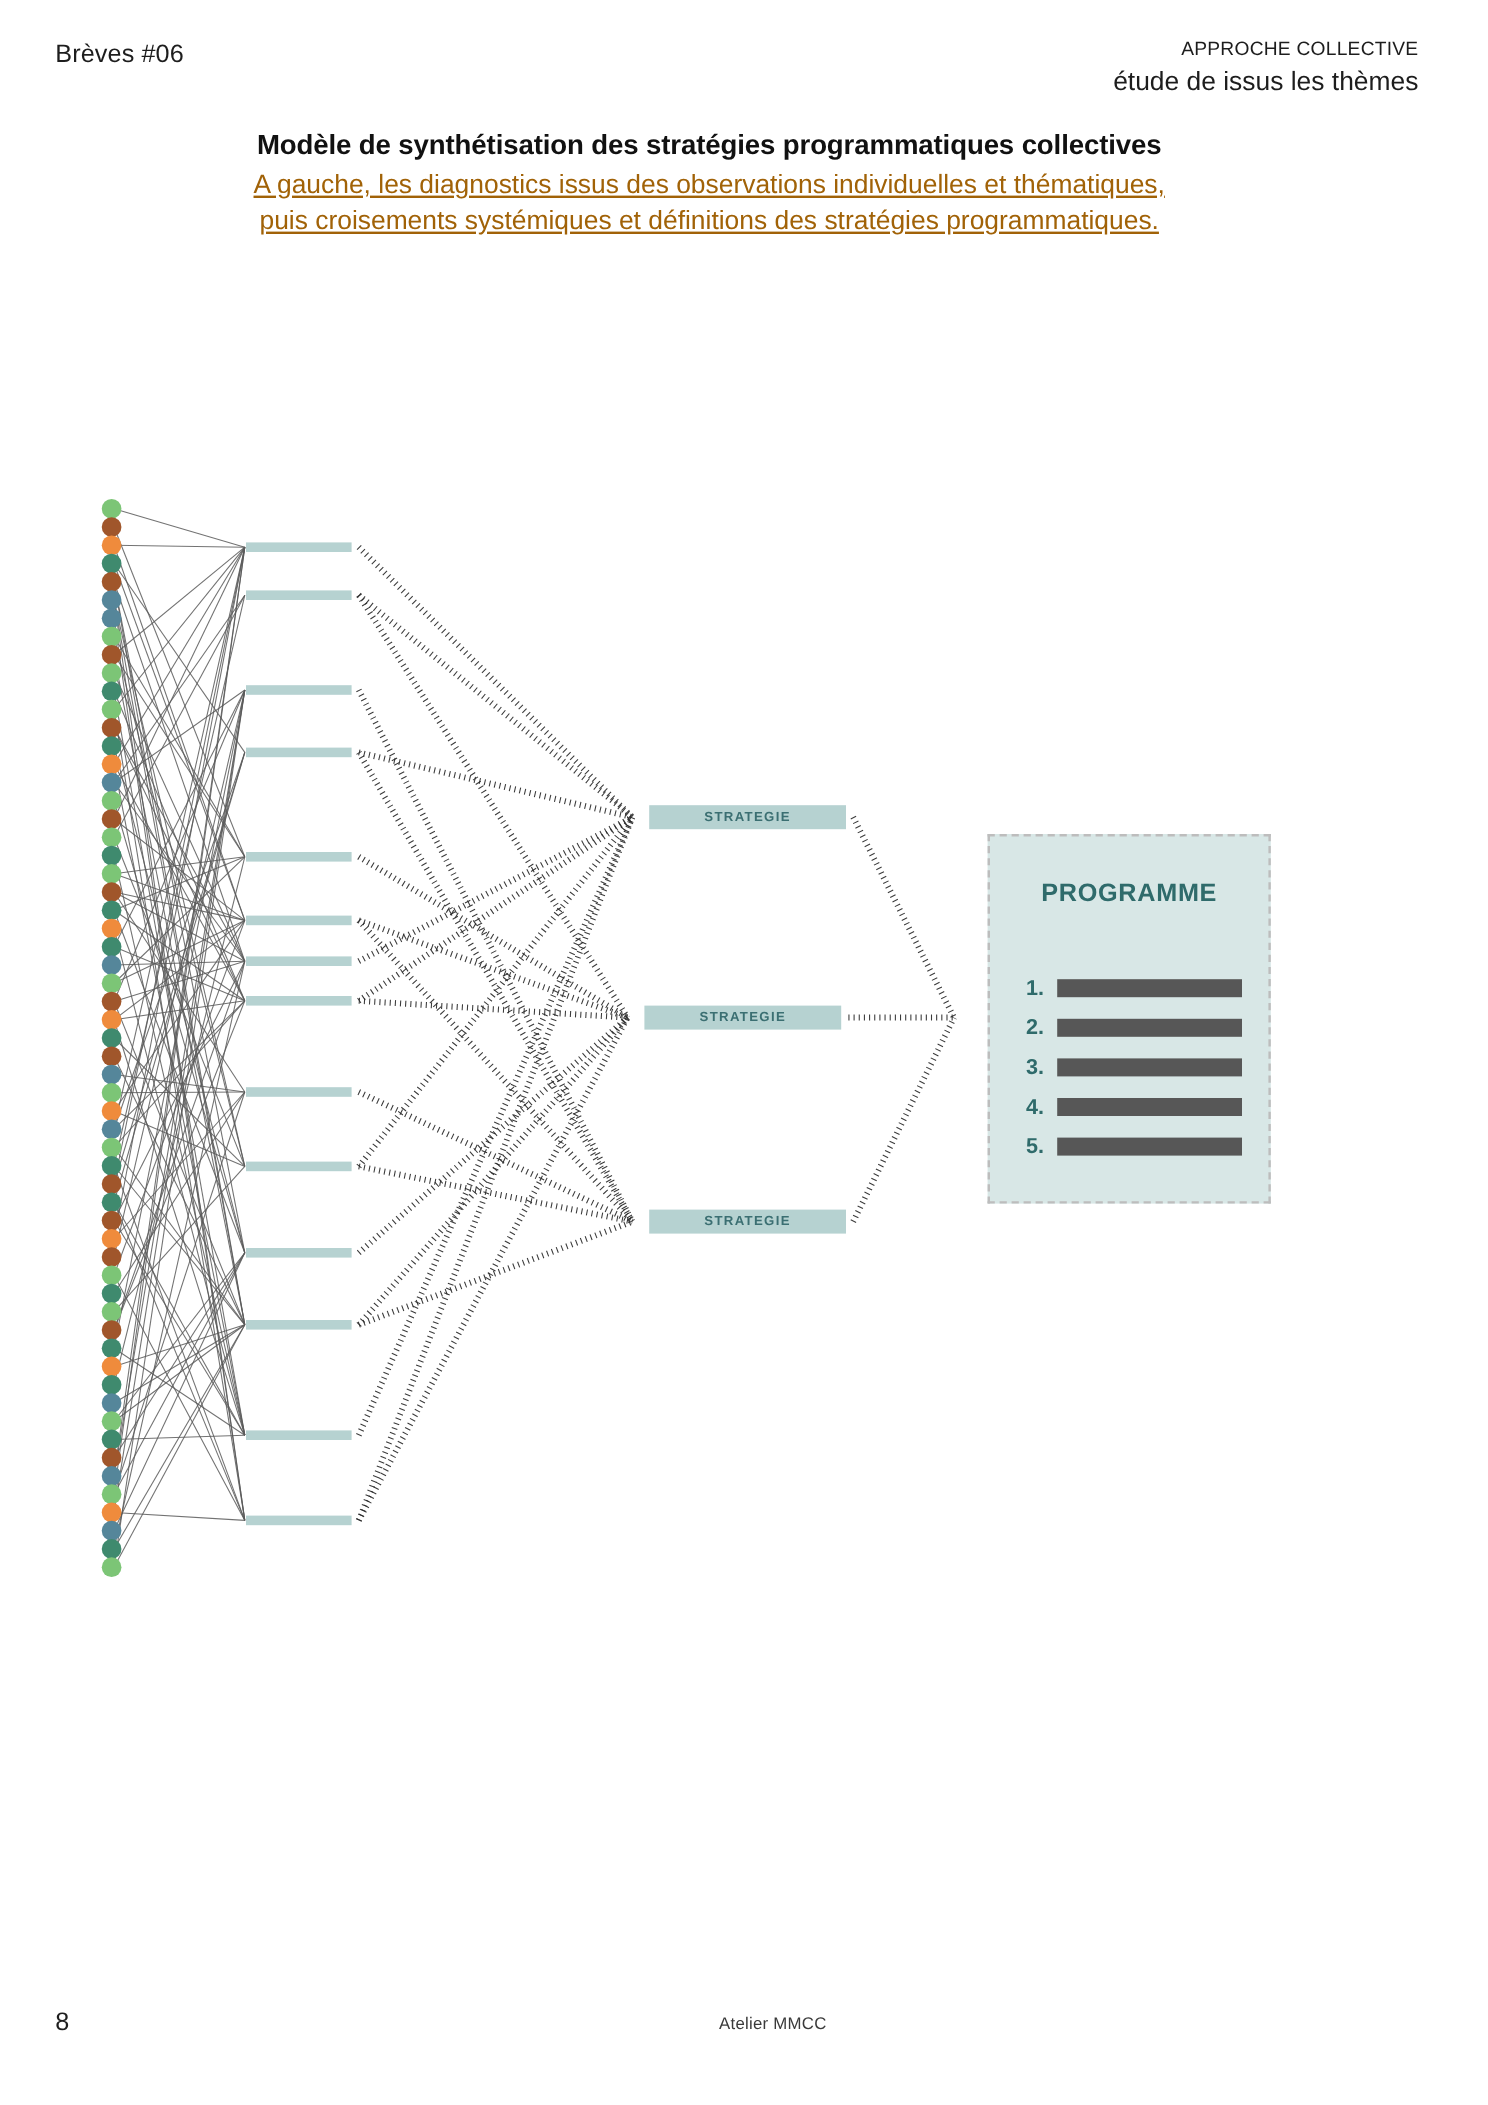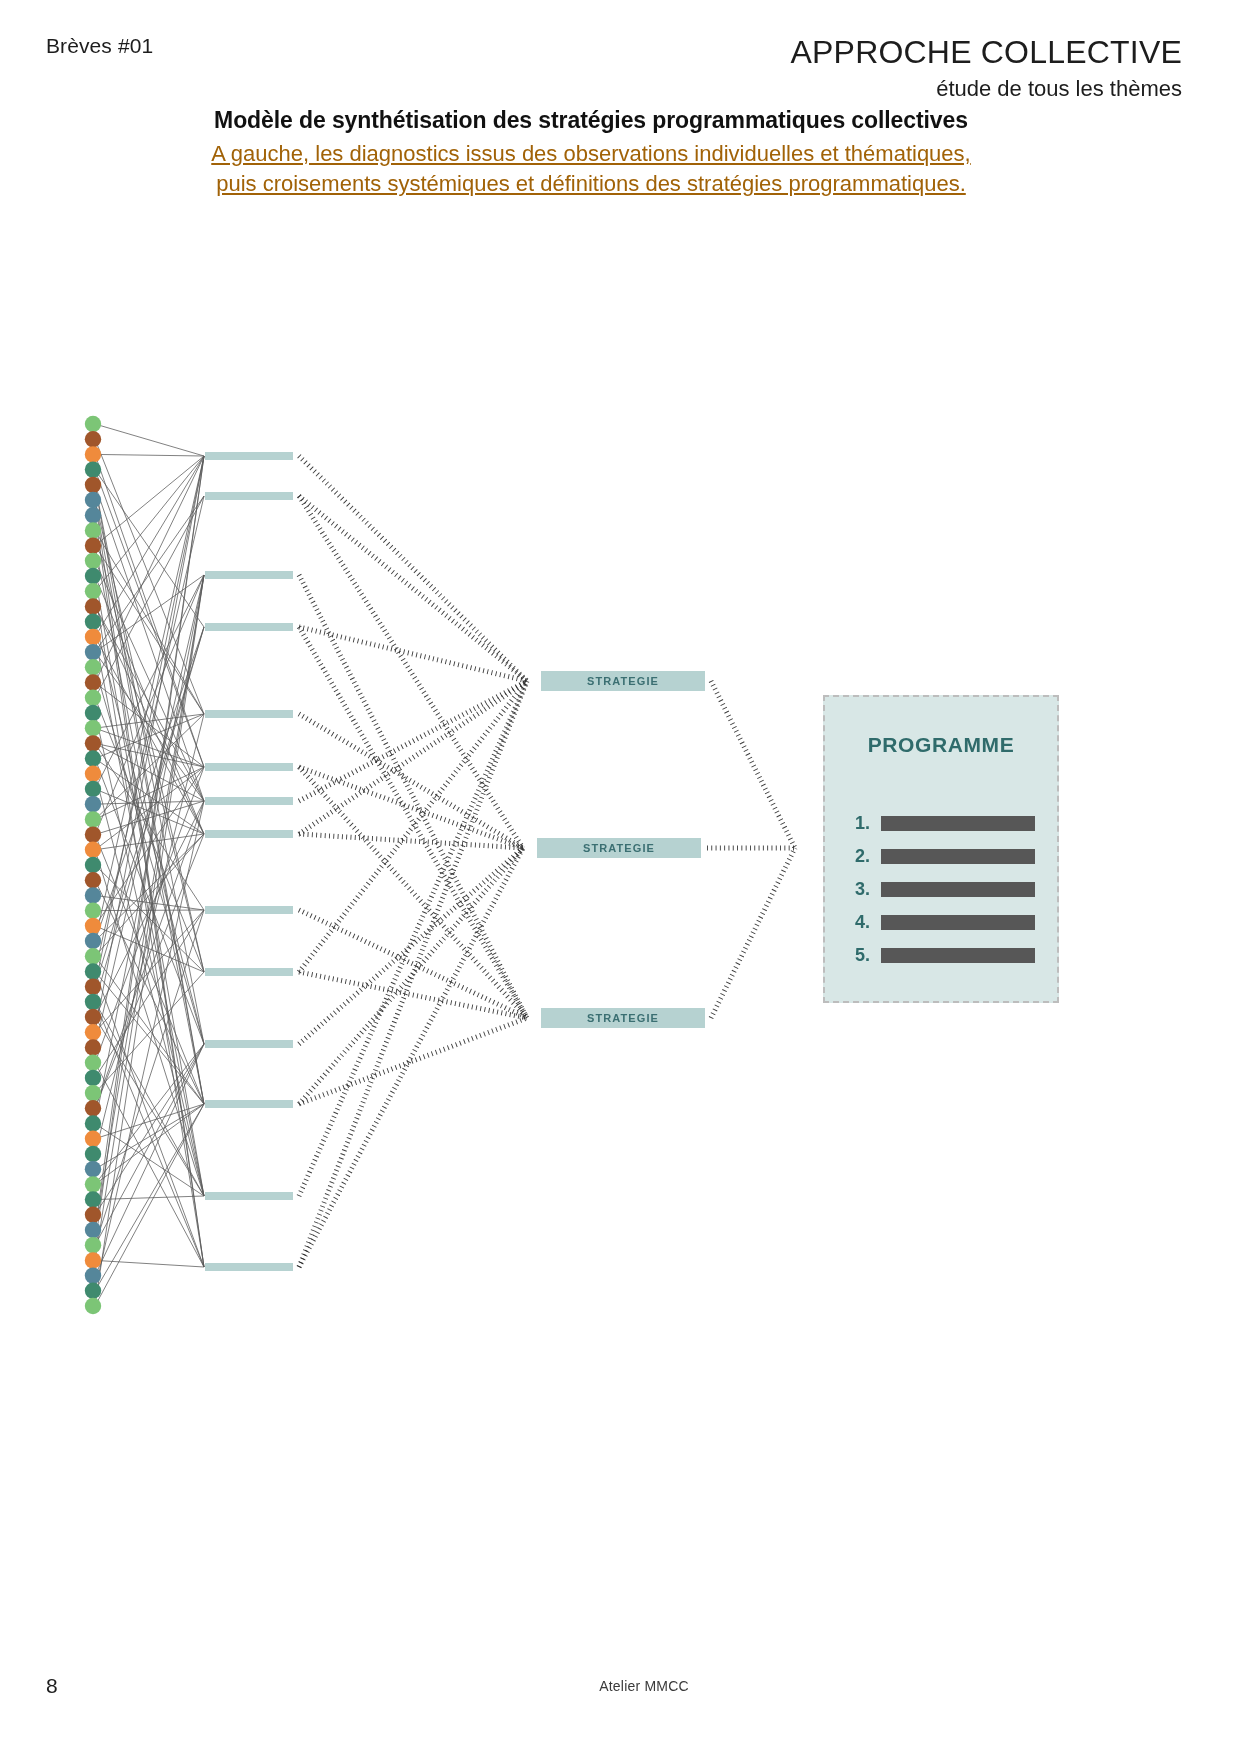--- a/index.html
+++ b/index.html
@@ -34,21 +34,21 @@
     white-space: nowrap;
   }
   .hdr-right {
     position: absolute;
     right: 58px;
     top: 32px;
     text-align: right;
     line-height: 1.28;
   }
   .hdr-right .l1 {
-    font-size: 32px;
+    font-size: 16px;
     color: #1d1d1d;
     letter-spacing: 0.2px;
     display: block;
   }
   .hdr-right .l2 {
     font-size: 22px;
     color: #1d1d1d;
     display: block;
     margin-top: 2px;
   }
@@ -171,25 +171,25 @@
     color: #3a3a3a;
     letter-spacing: 0.2px;
     padding-left: 48px;
   }
 </style>
 </head>
 <body>
 
 <div class="page">
 
-  <div class="hdr-left">Brèves #01</div>
+  <div class="hdr-left">Brèves #06</div>
 
   <div class="hdr-right">
     <span class="l1">APPROCHE COLLECTIVE</span>
-    <span class="l2">étude de tous les thèmes</span>
+    <span class="l2">étude de issus les thèmes</span>
   </div>
 
   <div class="title-block">
     <p class="doc-title">Modèle de synthétisation des stratégies programmatiques collectives</p>
     <p class="doc-sub">A gauche, les diagnostics  issus des observations individuelles et thématiques,</p>
     <p class="doc-sub">puis croisements  systémiques et  définitions des stratégies programmatiques.</p>
   </div>
 
   <div class="diagram">
     <svg id="diagram-svg" width="1240" height="1754" viewBox="0 0 1240 1754" xmlns="http://www.w3.org/2000/svg" aria-hidden="true">

